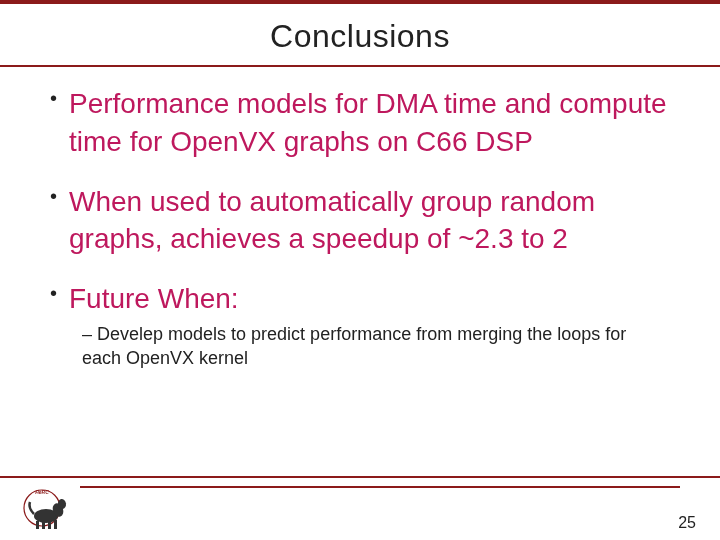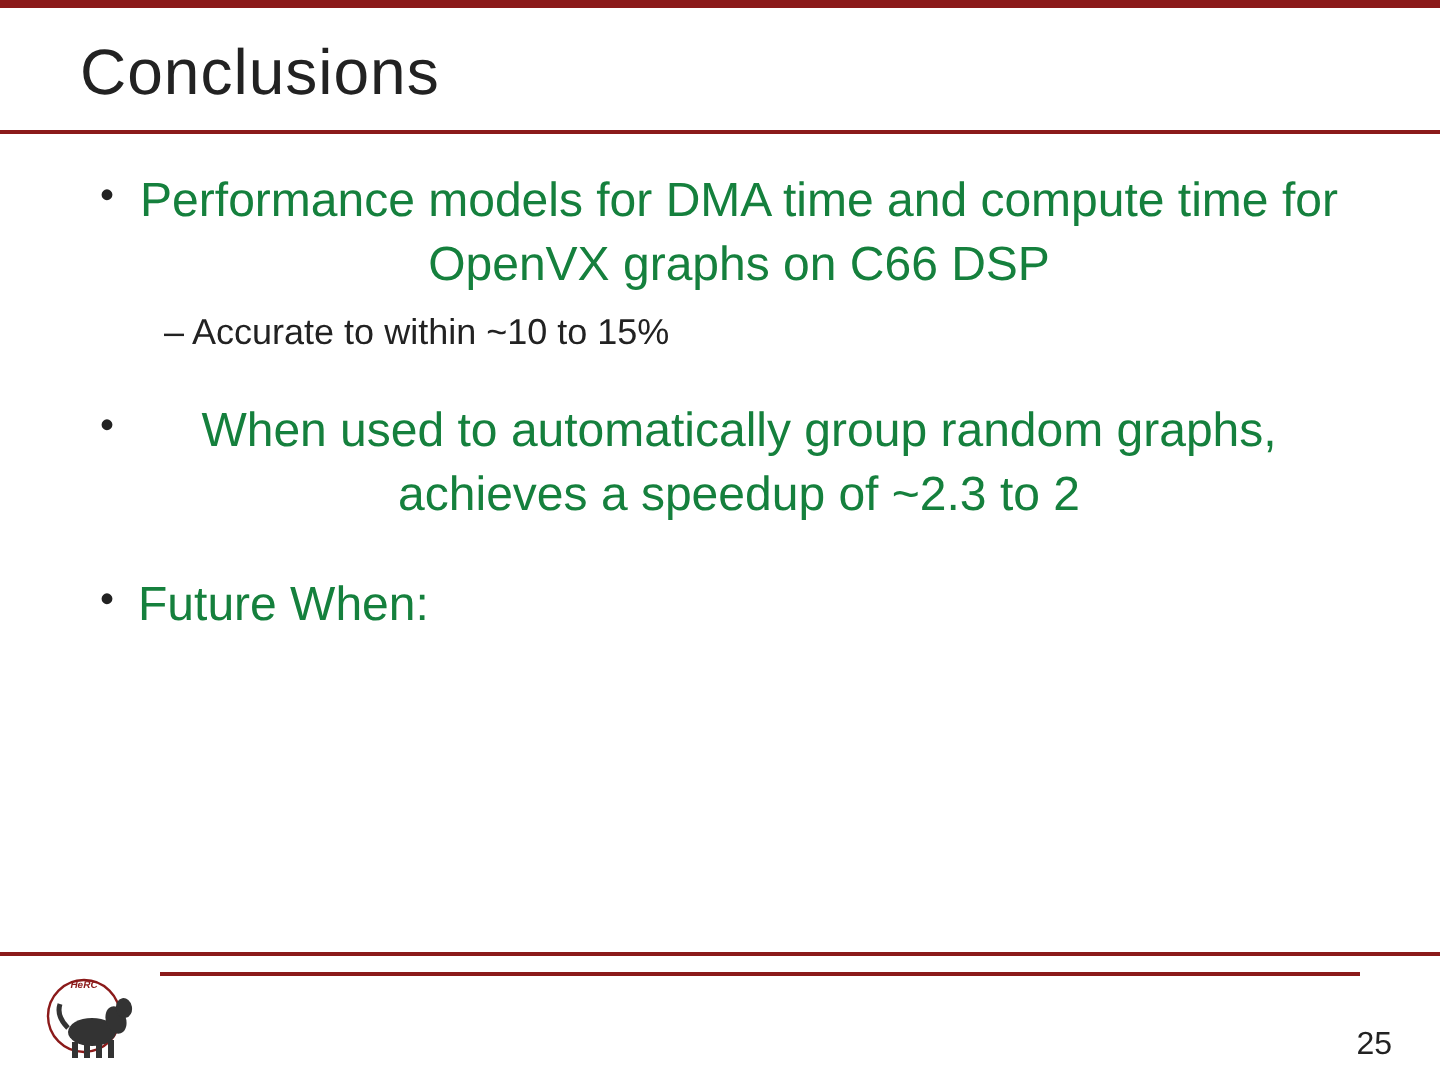--- a/index.html
+++ b/index.html
@@ -30,21 +30,21 @@
 
     .header {
       padding: 14px 40px 10px 40px;
       border-bottom: 2px solid #8B1A1A;
     }
 
     .header h1 {
       font-size: 32px;
       font-weight: normal;
       color: #222;
-      text-align: left;
+      text-align: center;
       letter-spacing: 0.5px;
     }
 
     .content {
       flex: 1;
       padding: 18px 50px 10px 50px;
       display: flex;
       flex-direction: column;
       gap: 0;
     }
@@ -57,24 +57,23 @@
 
     .bullet {
       font-size: 20px;
       color: #222;
       margin-right: 12px;
       margin-top: 2px;
       flex-shrink: 0;
     }
 
     .bullet-text {
-      font-size: 24px;
-      color: #15803d;
+      font-size: 28px;
+      color: #be185d;
       line-height: 1.35;
-      text-align: center;
     }
 
     .sub-bullet-item {
       display: flex;
       align-items: flex-start;
       margin-left: 32px;
       margin-bottom: 4px;
     }
 
     .sub-bullet-text {
@@ -134,36 +133,36 @@
   <div class="header">
     <h1>Conclusions</h1>
   </div>
 
   <div class="content">
 
     <div class="bullet-item">
       <span class="bullet">•</span>
       <span class="bullet-text">Performance models for DMA time and compute time for OpenVX graphs on C66 DSP</span>
     </div>
-    <div class="sub-bullet-item">
-      <span class="sub-bullet-text">– Accurate to within ~10 to 15%</span>
-    </div>
 
     <div class="spacer"></div>
 
     <div class="bullet-item">
       <span class="bullet">•</span>
       <span class="bullet-text">When used to automatically group random graphs, achieves a speedup of ~2.3 to 2</span>
     </div>
 
     <div class="spacer"></div>
 
     <div class="bullet-item">
       <span class="bullet">•</span>
       <span class="bullet-text">Future When:</span>
+    </div>
+    <div class="sub-bullet-item">
+      <span class="sub-bullet-text">– Develep models to predict performance from merging the loops for each OpenVX kernel</span>
     </div>
 
   </div>
 
   <div class="footer">
 
     <div class="logo-area">
       <svg class="logo-svg" viewBox="0 0 60 48" xmlns="http://www.w3.org/2000/svg">
 
         <ellipse cx="22" cy="24" rx="18" ry="18" fill="none" stroke="#8B1A1A" stroke-width="1.2"></ellipse>

